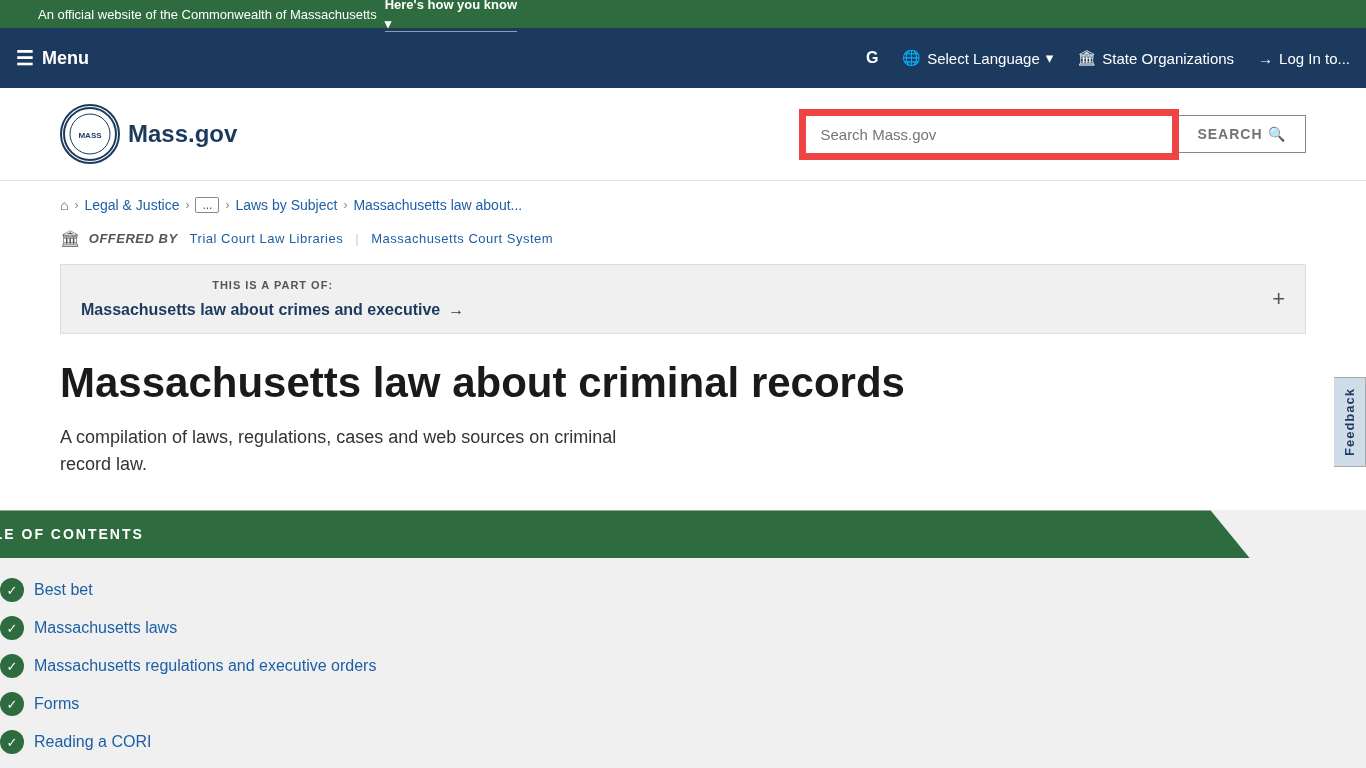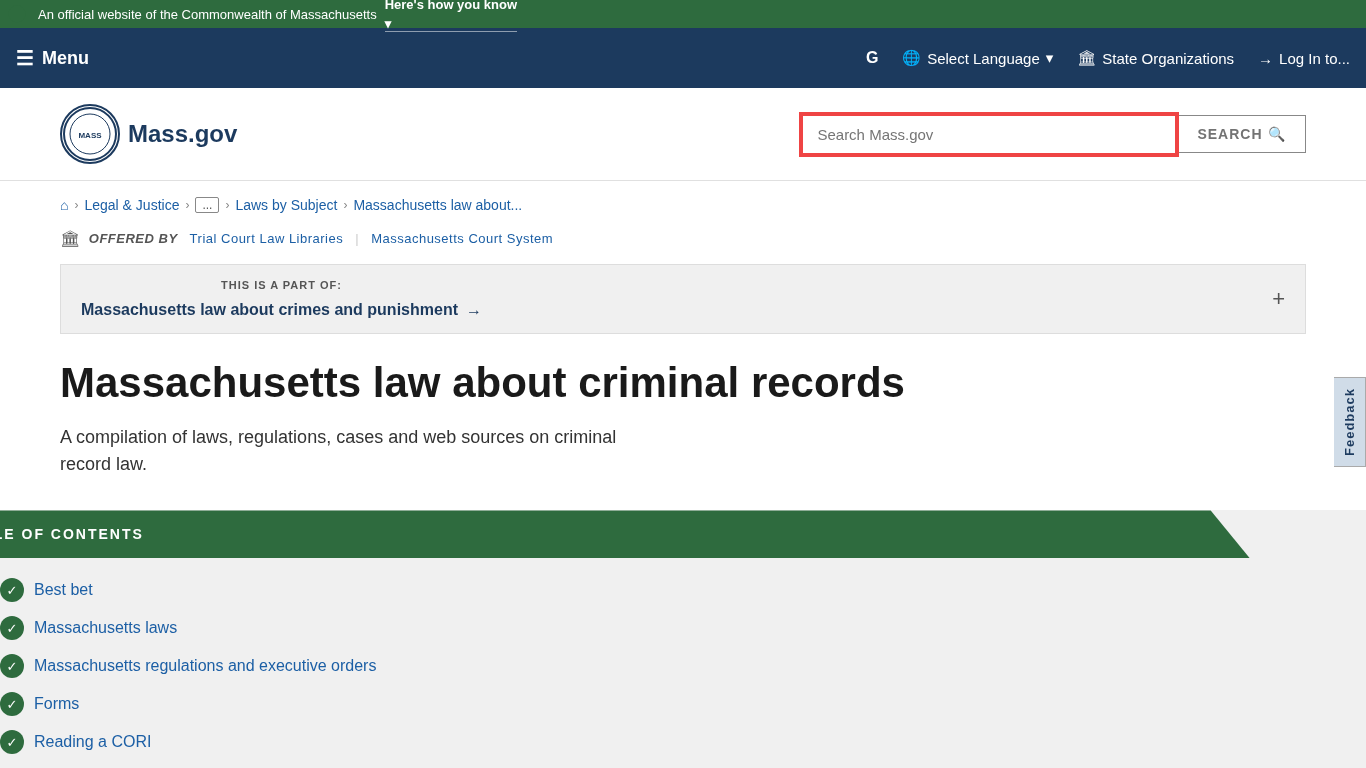--- a/index.html
+++ b/index.html
@@ -79,21 +79,21 @@
       font-size: 24px;
       font-weight: 700;
       color: #1c3a5e;
     }
     .search-area {
       display: flex;
       align-items: center;
       gap: 0;
     }
     .search-input {
-      border: 4px solid #ef4444;
+      border: 7px solid #ef4444;
       padding: 10px 14px;
       font-size: 15px;
       width: 380px;
       outline: none;
       color: #888;
     }
     .search-btn {
       background: #fff;
       border: 1px solid #888;
       border-left: none;
@@ -395,21 +395,21 @@
     <span class="divider">|</span>
     <a href="#">
       <span>Massachusetts Court System</span>
     </a>
   </div>
 
   <div class="part-of-banner">
     <div class="part-of-left">
       <span class="part-of-label">THIS IS A PART OF:</span>
       <a href="#" class="part-of-link">
-        <span>Massachusetts law about crimes and punishment</span>
+        <span>Massachusetts law about crimes and executive</span>
         <span>→</span>
       </a>
     </div>
     <span class="part-of-plus">+</span>
   </div>
 
   <h1 class="page-title">Massachusetts law about criminal records</h1>
   <p class="page-desc">A compilation of laws, regulations, cases and web sources on criminal record law.</p>
 
 </main>

